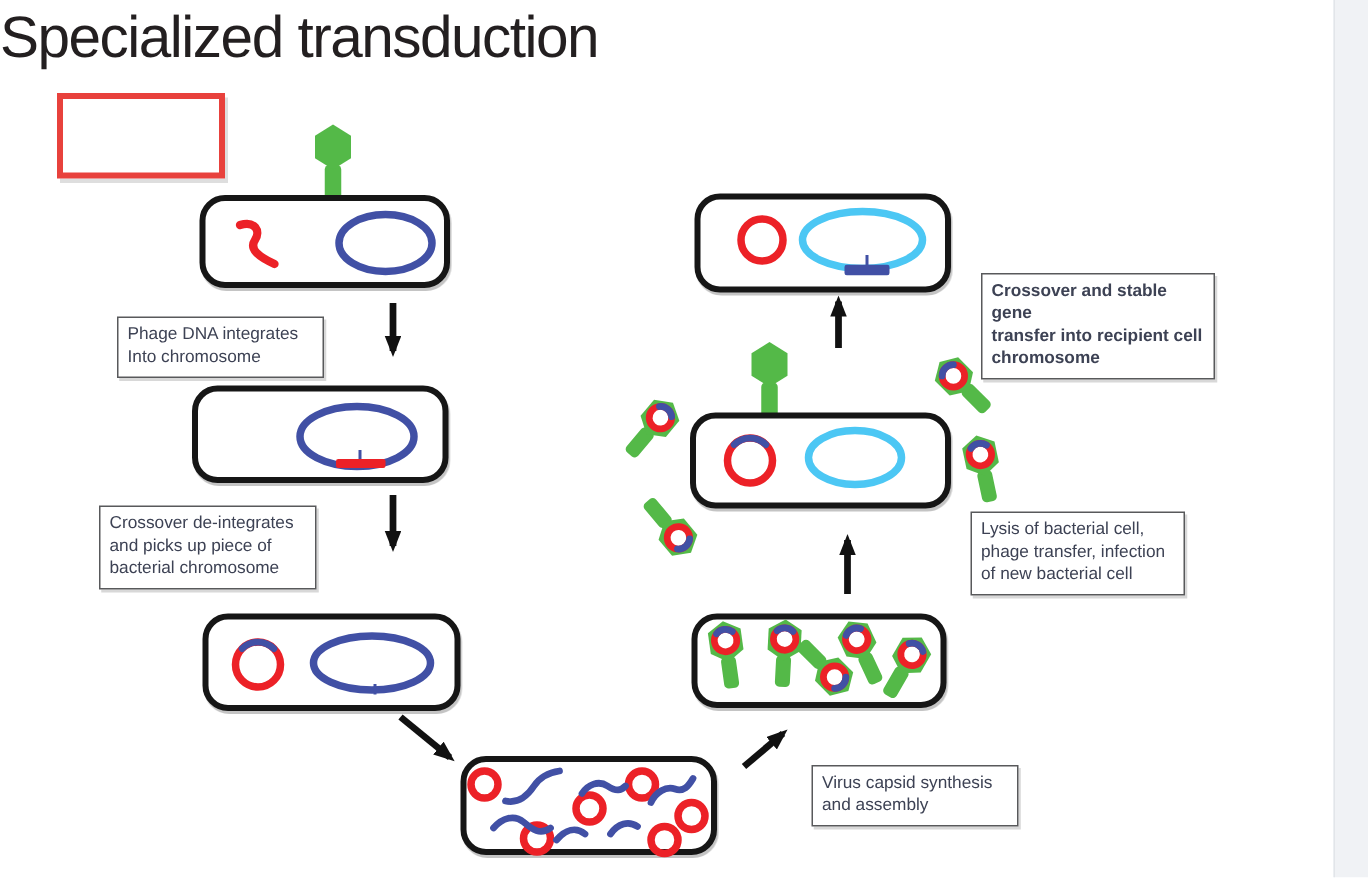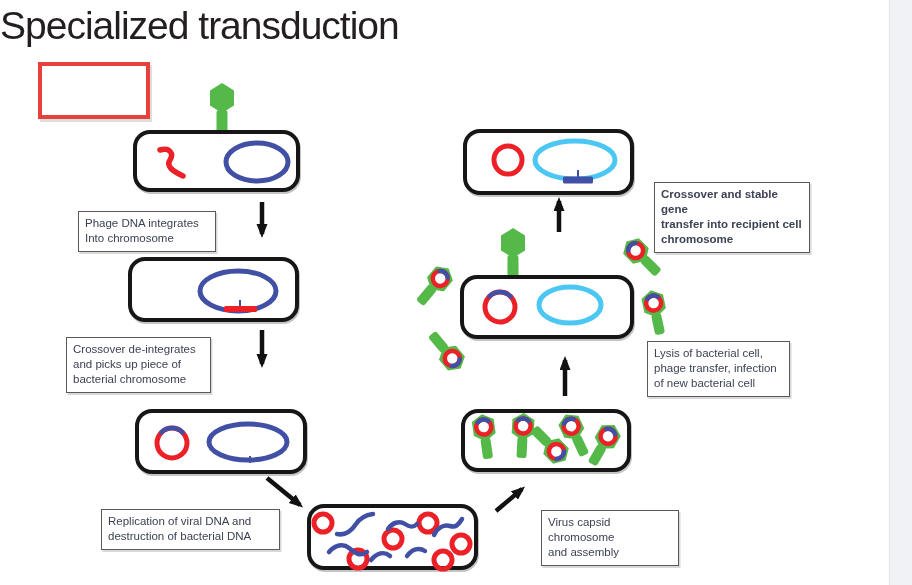--- a/index.html
+++ b/index.html
@@ -143,23 +143,21 @@
     <ellipse class="cyan-o" cx="575" cy="160" rx="40" ry="19"></ellipse>
     <line class="tick" x1="578" y1="170" x2="578" y2="177"></line>
     <rect class="navy-bar" x="563" y="176.5" width="30" height="7" rx="1.5"></rect>
   </svg>
 
   <div class="label" id="lb1">Phage DNA integrates
 Into chromosome</div>
   <div class="label" id="lb2">Crossover de-integrates
 and picks up piece of
 bacterial chromosome</div>
-  <div class="label" id="lb3">Replication of viral DNA and
-destruction of bacterial DNA</div>
-  <div class="label" id="lb4">Virus capsid chromosome
+  <div class="label" id="lb4">Virus capsid synthesis
 and assembly</div>
   <div class="label" id="lb5">Lysis of bacterial cell,
 phage transfer, infection
 of new bacterial cell</div>
   <div class="label" id="lb6">Crossover and stable gene
 transfer into recipient cell
 chromosome</div>
 
   <div class="edge-strip"></div>
 </div>

